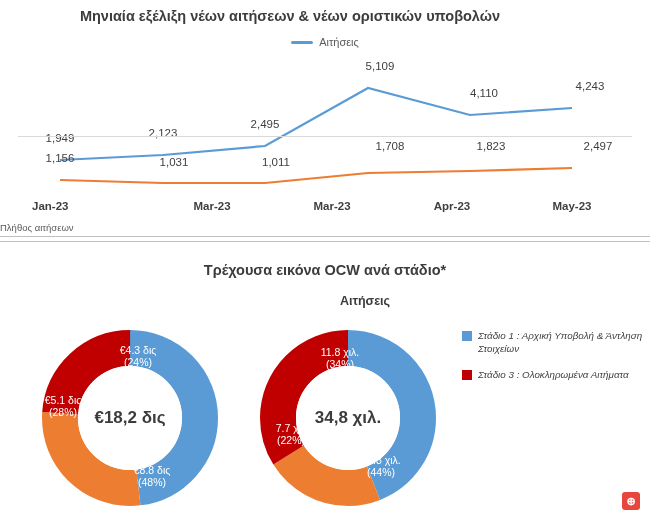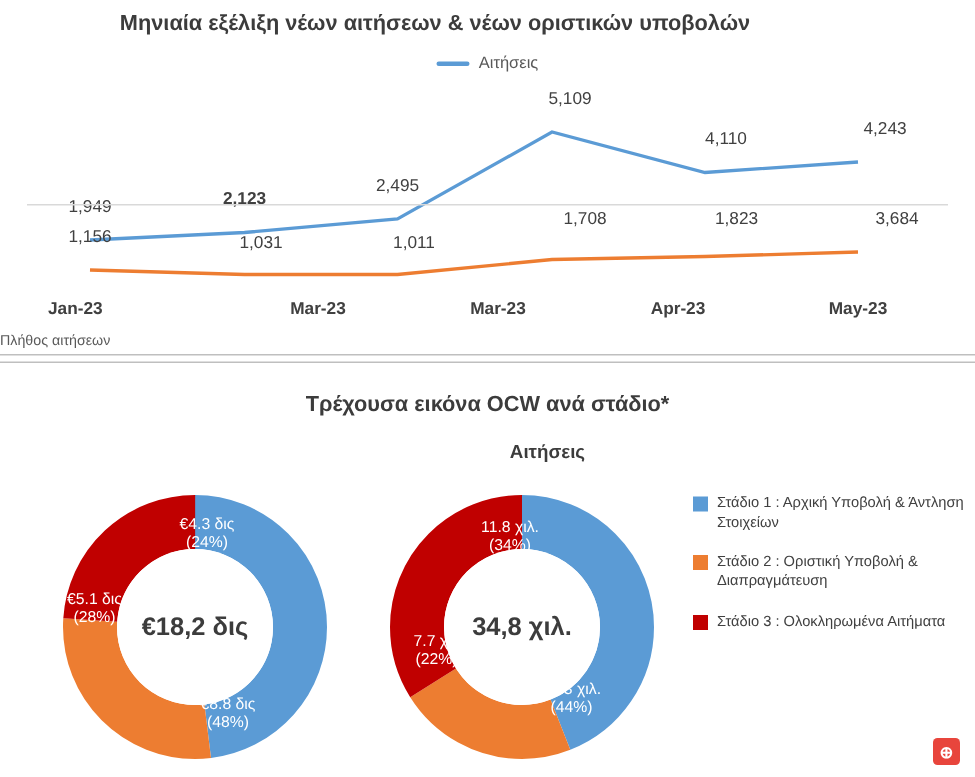--- a/index.html
+++ b/index.html
@@ -64,21 +64,21 @@
     display:flex;align-items:center;justify-content:center;
     font-size:17px;font-weight:bold;color:#3c3c3c;
   }
   .slice-label{
     position:absolute;font-size:10.5px;color:#ffffff;line-height:1.15;
     text-align:center;transform:translate(-50%,-50%);white-space:nowrap;
   }
   .legend2{position:absolute;top:84px;left:462px;width:185px;font-size:9.8px;color:#404040;}
   .legend2-item{display:flex;gap:6px;margin-bottom:14px;align-items:flex-start;}
   .legend2-swatch{width:10px;height:10px;flex:0 0 10px;margin-top:1px;}
-  .legend2-text{line-height:1.3;}
+  .legend2-text{line-height:1.3;font-style:italic;}
 
   
   .zoom-badge{
     position:absolute;right:10px;bottom:8px;width:18px;height:18px;
     border-radius:3px;background:#e8453c;color:#fff;
     display:flex;align-items:center;justify-content:center;
     font-size:11px;font-weight:bold;
   }
   svg{display:block;}
 </style>
@@ -98,32 +98,32 @@
 
   <div class="chart-area">
     <svg width="650" height="150" viewBox="0 0 650 150">
 
       <polyline points="60,104 163,99 265,90 368,32 470,59 572,52" fill="none" stroke="#5b9bd5" stroke-width="2.2"></polyline>
 
       <polyline points="60,124 163,127 265,127 368,117 470,115 572,112" fill="none" stroke="#ed7d31" stroke-width="2.2"></polyline>
     </svg>
 
     <div class="dlabel blue" style="left:60px;top:82px;">1,949</div>
-    <div class="dlabel blue" style="left:163px;top:77px;font-weight:bold;">2,123</div>
+    <div class="dlabel blue" style="left:163px;top:77px;">2,123</div>
     <div class="dlabel blue" style="left:265px;top:68px;">2,495</div>
     <div class="dlabel blue" style="left:380px;top:10px;text-align:right;">5,109</div>
     <div class="dlabel blue" style="left:484px;top:37px;">4,110</div>
     <div class="dlabel blue" style="left:590px;top:30px;">4,243</div>
 
     <div class="dlabel orange" style="left:60px;top:102px;">1,156</div>
     <div class="dlabel orange" style="left:174px;top:106px;">1,031</div>
     <div class="dlabel orange" style="left:276px;top:106px;">1,011</div>
     <div class="dlabel orange" style="left:390px;top:90px;">1,708</div>
     <div class="dlabel orange" style="left:491px;top:90px;">1,823</div>
-    <div class="dlabel orange" style="left:598px;top:90px;">3,684</div>
+    <div class="dlabel orange" style="left:598px;top:90px;">2,497</div>
   </div>
 
   <div class="axis-line"></div>
 
   <div class="xlabels">
     <span>Jan-23</span>
     <span>Mar-23</span>
     <span>Mar-23</span>
     <span>Apr-23</span>
     <span>May-23</span>
@@ -187,23 +187,19 @@
       <div>(34%)</div>
     </div>
   </div>
 
   <div class="legend2">
     <div class="legend2-item">
       <span class="legend2-swatch" style="background:#5b9bd5"></span>
       <span class="legend2-text">Στάδιο 1 : Αρχική Υποβολή &amp; Άντληση Στοιχείων</span>
     </div>
     <div class="legend2-item">
-      <span class="legend2-swatch" style="background:#ed7d31"></span>
-      <span class="legend2-text">Στάδιο 2 : Οριστική Υποβολή &amp; Διαπραγμάτευση</span>
-    </div>
-    <div class="legend2-item">
       <span class="legend2-swatch" style="background:#c00000"></span>
       <span class="legend2-text">Στάδιο 3 : Ολοκληρωμένα Αιτήματα</span>
     </div>
   </div>
 </div>
 
 <div class="zoom-badge">⊕</div>
 
 </body></html>

